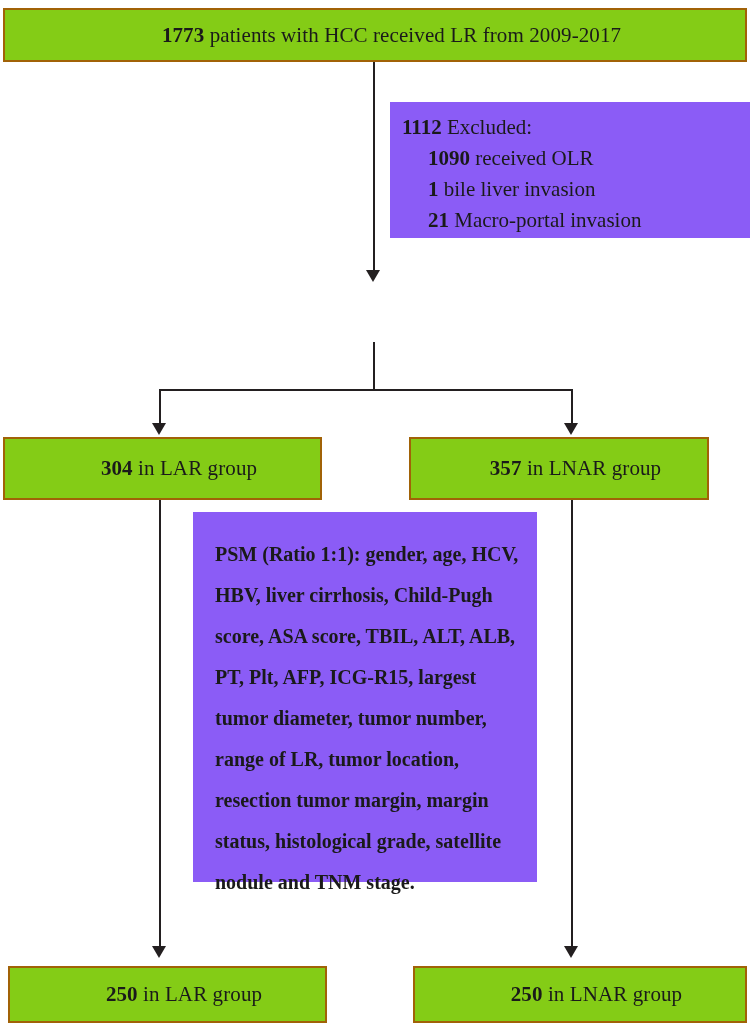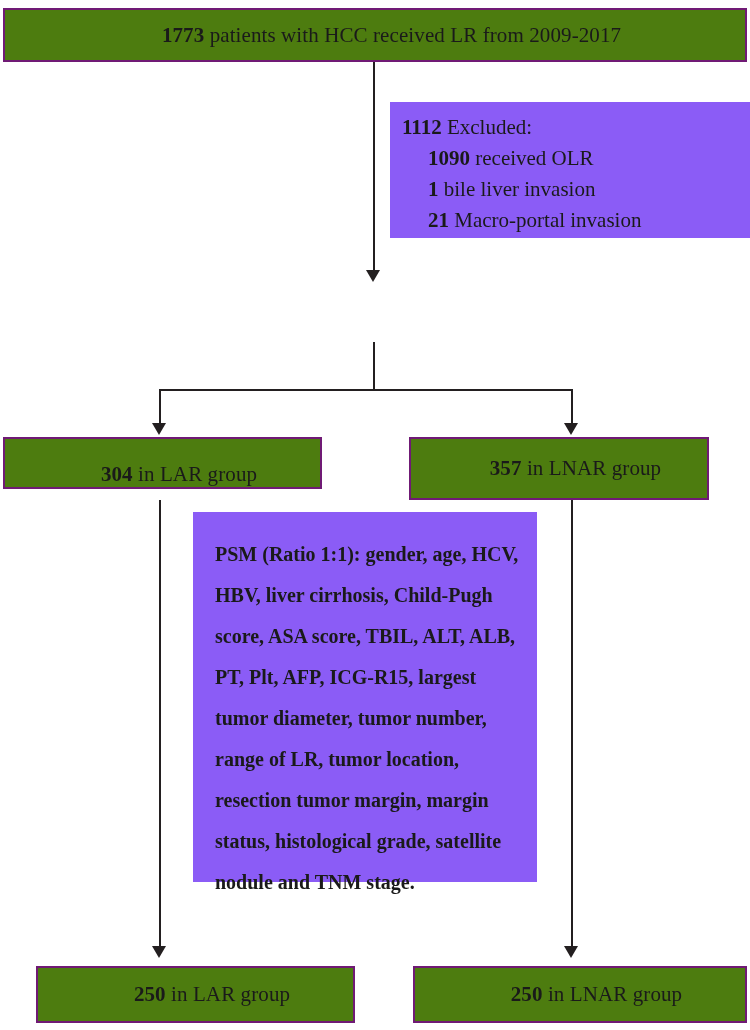--- a/index.html
+++ b/index.html
@@ -16,42 +16,42 @@
     width: 750px;
     height: 1030px;
     background: #ffffff;
     overflow: hidden;
   }
 
   
   .box {
     position: absolute;
     box-sizing: border-box;
-    background: #4d7c0f;
-    border: 2px solid #701a75;
+    background: #84cc16;
+    border: 2px solid #a16207;
     display: flex;
     align-items: center;
     justify-content: center;
     text-align: center;
     line-height: 1.25;
     padding-left: 33px;
   }
   .box .txt {
     font-size: 21px;
     letter-spacing: 0.1px;
     white-space: nowrap;
   }
   .box .txt b { font-weight: bold; }
 
   
   #box-total   { left: 3px;   top: 8px;   width: 744px; height: 54px; }
   #box-llr     { left: 3px;   top: 284px; width: 744px; height: 58px; }
-  #box-lar     { left: 3px;   top: 437px; width: 319px; height: 52px; align-items: flex-end; }
+  #box-lar     { left: 3px;   top: 437px; width: 319px; height: 63px; }
   #box-lnar    { left: 409px; top: 437px; width: 300px; height: 63px; }
-  #box-lar-ps  { left: 8px;   top: 966px; width: 319px; height: 57px; margin-left: 28px; }
+  #box-lar-ps  { left: 8px;   top: 966px; width: 319px; height: 57px; }
   #box-lnar-ps { left: 413px; top: 966px; width: 334px; height: 57px; }
 
   
   .note {
     position: absolute;
     box-sizing: border-box;
     background: #8b5cf6;
     border: none;
   }
 

